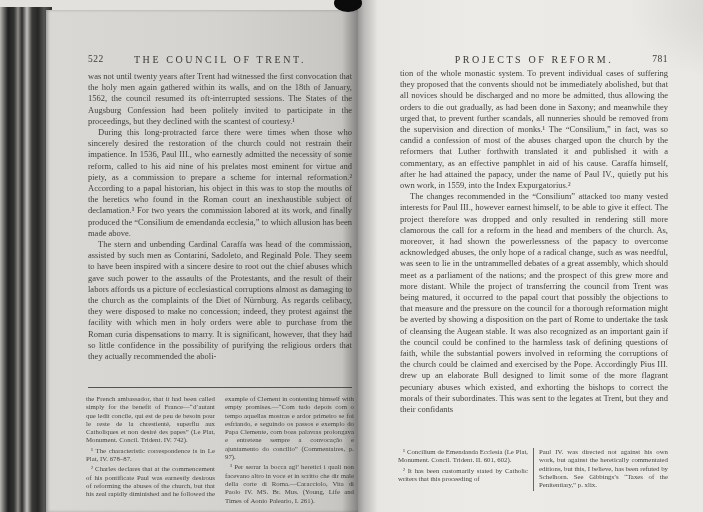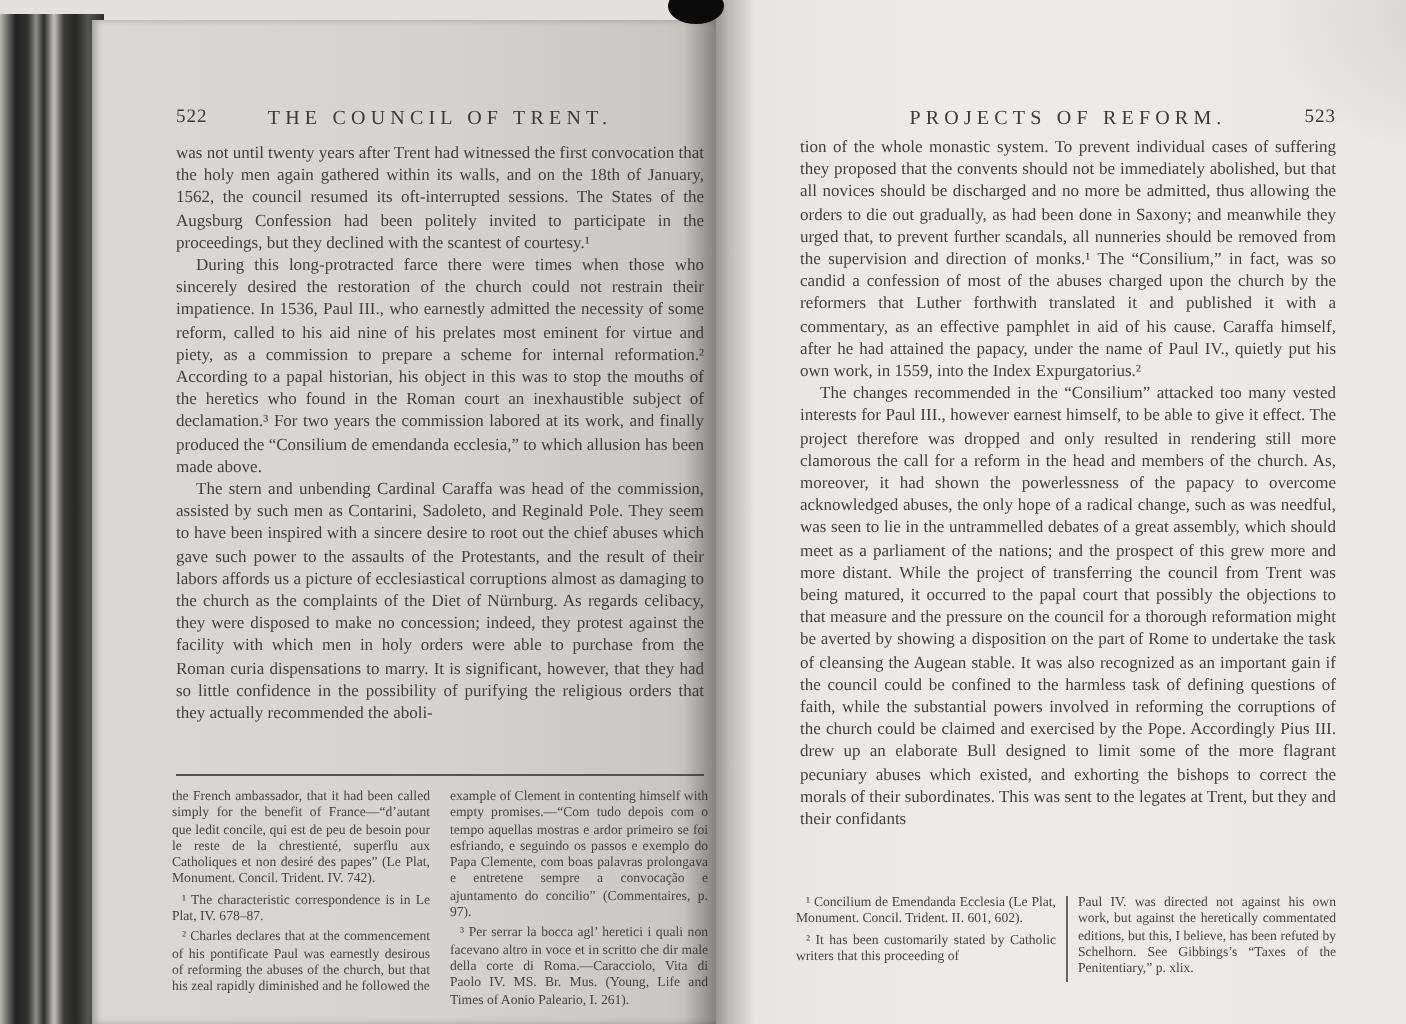--- a/index.html
+++ b/index.html
@@ -102,21 +102,21 @@
         <p>example of Clement in contenting himself with empty promises.—“Com tudo depois com o tempo aquellas mostras e ardor primeiro se foi esfriando, e seguindo os passos e exemplo do Papa Clemente, com boas palavras prolongava e entretene sempre a convocação e ajuntamento do concilio” (Commentaires, p. 97).</p>
         <p class="marked">³ Per serrar la bocca agl’ heretici i quali non facevano altro in voce et in scritto che dir male della corte di Roma.—Caracciolo, Vita di Paolo IV. MS. Br. Mus. (Young, Life and Times of Aonio Paleario, I. 261).</p>
       </div>
     </div>
   </div>
 
   <div class="right-page">
     <div class="right-page-shade"></div>
     <div class="rp-header header-row">
       <span class="running-header">PROJECTS OF REFORM.</span>
-      <span class="page-num" style="right:0;">523</span>
+      <span class="page-num" style="right:0;">781</span>
     </div>
     <div class="rp-body body-block">
       <p>tion of the whole monastic system.  To prevent individual cases of suffering they proposed that the convents should not be immediately abolished, but that all novices should be discharged and no more be admitted, thus allowing the orders to die out gradually, as had been done in Saxony; and meanwhile they urged that, to prevent further scandals, all nunneries should be removed from the supervision and direction of monks.¹  The “Consilium,” in fact, was so candid a confession of most of the abuses charged upon the church by the reformers that Luther forthwith translated it and published it with a commentary, as an effective pamphlet in aid of his cause.  Caraffa himself, after he had attained the papacy, under the name of Paul IV., quietly put his own work, in 1559, into the Index Expurgatorius.²</p>
       <p>The changes recommended in the “Consilium” attacked too many vested interests for Paul III., however earnest himself, to be able to give it effect.  The project therefore was dropped and only resulted in rendering still more clamorous the call for a reform in the head and members of the church.  As, moreover, it had shown the powerlessness of the papacy to overcome acknowledged abuses, the only hope of a radical change, such as was needful, was seen to lie in the untrammelled debates of a great assembly, which should meet as a parliament of the nations; and the prospect of this grew more and more distant.  While the project of transferring the council from Trent was being matured, it occurred to the papal court that possibly the objections to that measure and the pressure on the council for a thorough reformation might be averted by showing a disposition on the part of Rome to undertake the task of cleansing the Augean stable.  It was also recognized as an important gain if the council could be confined to the harmless task of defining questions of faith, while the substantial powers involved in reforming the corruptions of the church could be claimed and exercised by the Pope.  Accordingly Pius III. drew up an elaborate Bull designed to limit some of the more flagrant pecuniary abuses which existed, and exhorting the bishops to correct the morals of their subordinates. This was sent to the legates at Trent, but they and their confidants</p>
     </div>
     <div class="rp-fns fn-cols">
       <div class="fn-col rp-col-a">
         <p class="marked">¹ Concilium de Emendanda Ecclesia (Le Plat, Monument. Concil. Trident. II. 601, 602).</p>
         <p class="marked">² It has been customarily stated by Catholic writers that this proceeding of</p>
       </div>

